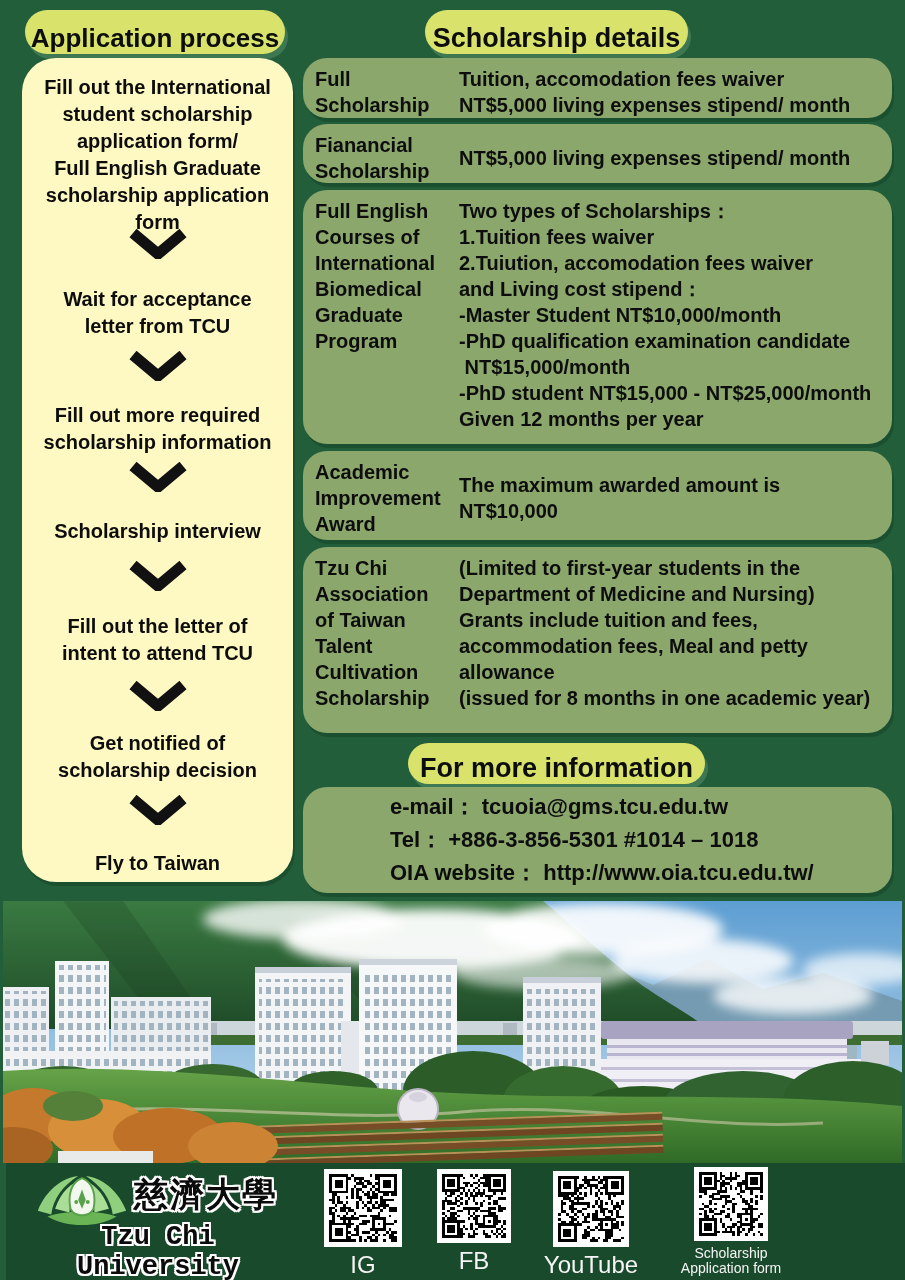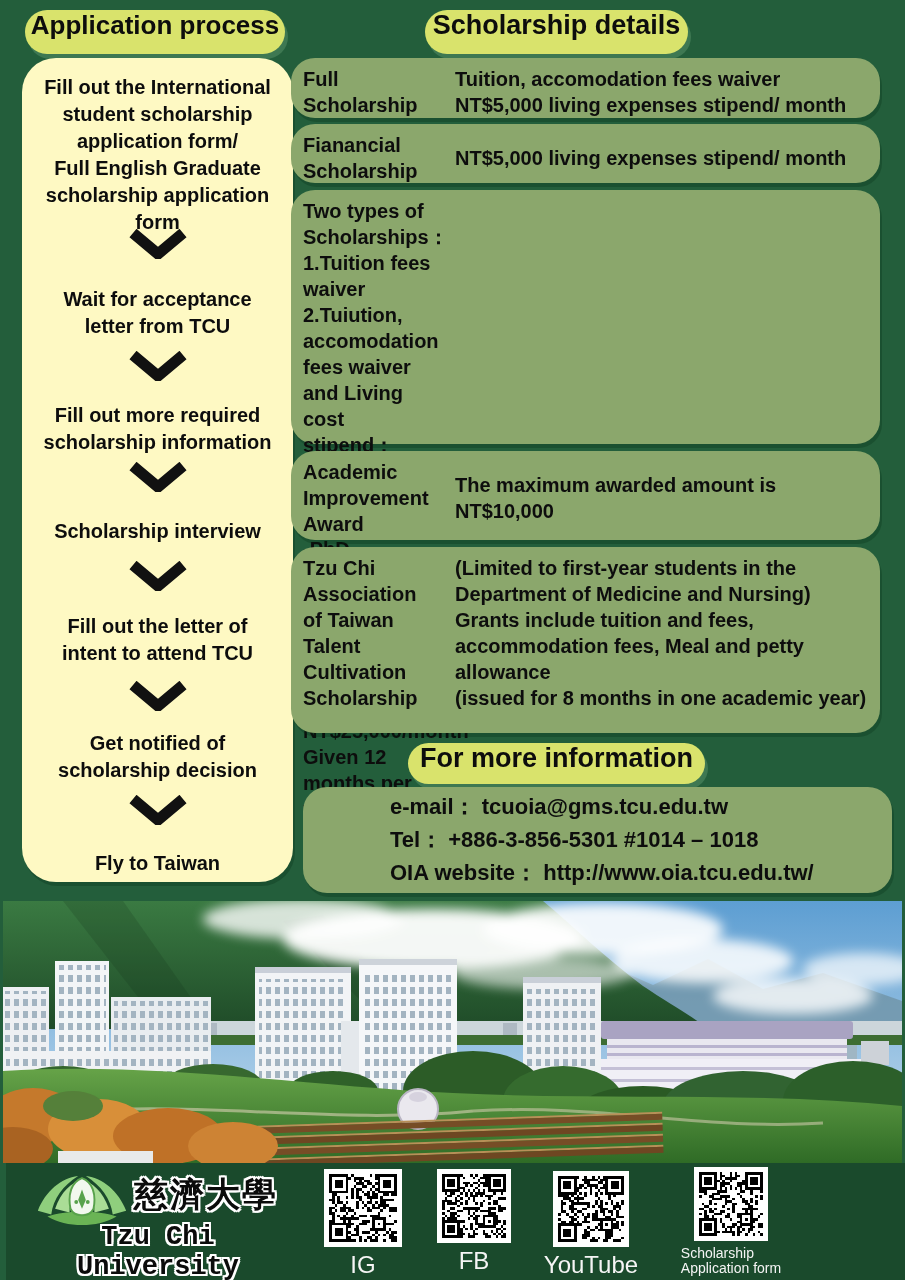--- a/index.html
+++ b/index.html
@@ -1,29 +1,29 @@
 <!DOCTYPE html>
 <html><head>
 <meta charset="utf-8">
 <style>
   html,body{margin:0;padding:0;background:#235E3B;}
   .poster{position:relative;width:905px;height:1280px;background:#235E3B;overflow:hidden;
           font-family:"Liberation Sans",sans-serif;color:#0d0d0d;}
-  .pill{position:absolute;background:#D9E36C;border-radius:26px;display:flex;align-items:flex-start;
+  .pill{position:absolute;background:#D9E36C;border-radius:26px;display:flex;align-items:flex-end;
         justify-content:center;font-weight:bold;font-size:27px;box-shadow:3px 5px 0 #3E7852;}
   #app-pill{left:25px;top:10px;width:260px;height:44px;font-size:26px;}
   #sch-pill{left:425px;top:10px;width:263px;height:44px;}
   #info-pill{left:408px;top:743px;width:297px;height:41px;}
   .flow-box{position:absolute;left:22px;top:58px;width:271px;height:824px;background:#fef9c3;
             border-radius:34px;box-shadow:2px 4px 0 rgba(0,40,15,.25);}
   .step{position:absolute;left:0;width:100%;text-align:center;font-size:20px;font-weight:bold;
         line-height:27px;white-space:pre-line;}
   .arrow{position:absolute;left:50%;transform:translateX(-50%);}
-  .detail-box{position:absolute;left:291px;width:589px;background:#8BA76C;border-radius:24px;
-              box-sizing:border-box;display:grid;grid-template-columns:134px 1fr;column-gap:18px;
+  .detail-box{position:absolute;left:303px;width:589px;background:#8BA76C;border-radius:24px;
+              box-sizing:border-box;display:grid;grid-template-columns:134px 1fr;column-gap:10px;
               padding:8px 10px 20px 12px;box-shadow:2px 4px 0 rgba(0,40,15,.25);}
   .detail-label,.detail-value{font-size:20px;font-weight:bold;line-height:26px;white-space:pre-line;}
   .v-center{align-self:center;}
   .contact-box{position:absolute;left:303px;top:787px;width:589px;height:106px;background:#8BA76C;
                border-radius:24px;box-sizing:border-box;display:flex;flex-direction:column;
                justify-content:center;gap:7px;padding-left:87px;
                box-shadow:2px 4px 0 rgba(0,40,15,.25);}
   .contact-line{font-size:22px;font-weight:bold;line-height:26px;}
   .photo{position:absolute;left:3px;top:901px;width:899px;height:262px;}
   .photo svg{display:block;width:100%;height:100%;}
@@ -32,21 +32,21 @@
   .lotus{position:absolute;left:0;top:2px;}
   .outline{text-shadow:-2px -2px 0 #fff,2px -2px 0 #fff,-2px 2px 0 #fff,2px 2px 0 #fff,
            0 2px 0 #fff,0 -2px 0 #fff,2px 0 0 #fff,-2px 0 0 #fff;}
   .logo-zh{position:absolute;left:100px;top:2px;font-size:34px;font-weight:bold;color:#0b0b0b;
            letter-spacing:2px;}
   .logo-en{position:absolute;left:0;top:52px;width:248px;text-align:center;font-size:27px;
            font-weight:bold;color:#0b0b0b;font-family:Liberation Mono, monospace;}
   .qr-item{position:absolute;display:flex;flex-direction:column;align-items:center;}
   .qr-box{background:#fff;width:100%;}
   .qr-box svg{display:block;width:100%;height:auto;}
-  .qr-label{margin-top:5px;color:#f5f5f5;font-size:24px;line-height:1.05;
+  .qr-label{margin-top:5px;color:#f5f5f5;font-size:24px;line-height:1.05;text-align:center;
             white-space:pre-line;width:max-content;}
   .qr-label.small{font-size:14px;}
 </style>
 </head>
 <body>
 
 <div class="poster">
 
   <div class="pill" id="app-pill">
     <span>Application process</span>
@@ -102,20 +102,26 @@
     <div class="detail-label">Full Scholarship</div>
     <div class="detail-value">Tuition, accomodation fees waiver
 NT$5,000 living expenses stipend/ month</div>
   </div>
   <div class="detail-box" style="top:124px;height:59px">
     <div class="detail-label">Fianancial
 Scholarship</div>
     <div class="detail-value v-center">NT$5,000 living expenses stipend/ month</div>
   </div>
   <div class="detail-box" style="top:190px;height:254px">
+    <div class="detail-label">Full English
+Courses of
+International
+Biomedical
+Graduate
+Program</div>
     <div class="detail-value">Two types of Scholarships：
 1.Tuition fees waiver
 2.Tuiution, accomodation fees waiver
 and Living cost stipend：
 -Master Student NT$10,000/month
 -PhD qualification examination candidate
 &nbsp;NT$15,000/month
 -PhD student NT$15,000 - NT$25,000/month
 Given 12 months per year</div>
   </div>

